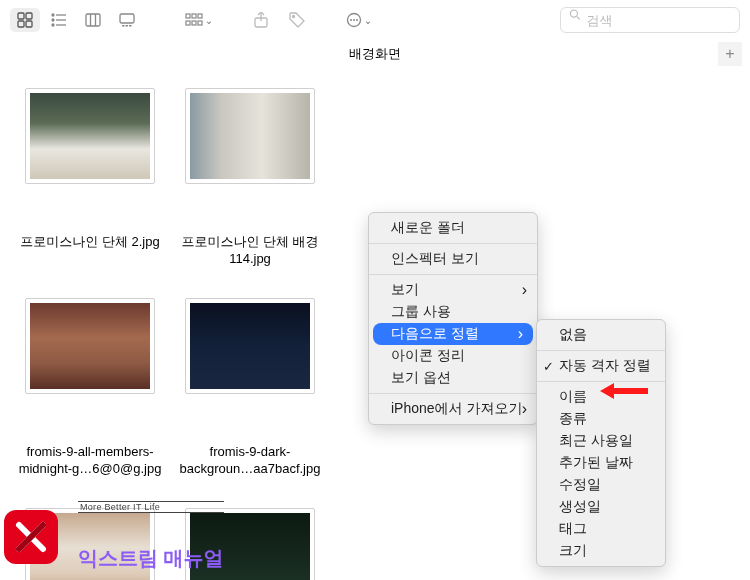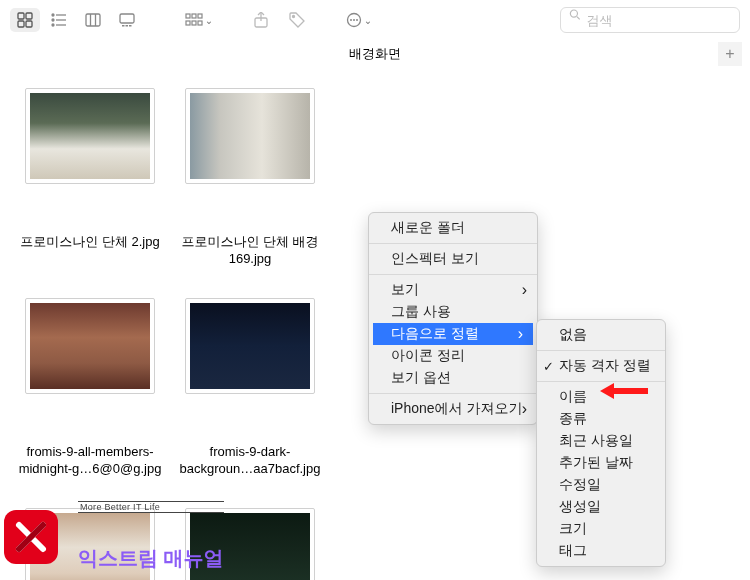--- a/index.html
+++ b/index.html
@@ -108,21 +108,21 @@
 }
 .menu1 { top: 200px; left: 368px; width: 170px; }
 .menu2 { top: 307px; left: 536px; width: 130px; }
 .menu-item {
   height: 22px;
   display: flex;
   align-items: center;
   padding: 0 10px 0 22px;
   position: relative;
 }
-.menu-item.highlight { background: #2f78ff; color: #fff; border-radius:0; margin:0 4px; padding-left:18px; }
+.menu-item.highlight { background: #2f78ff; color: #fff; border-radius:8px; margin:0 4px; padding-left:18px; }
 .menu-item.has-sub::after {
   content: "›";
   position: absolute; right: 10px;
   font-size: 16px;
 }
 .menu-sep { height: 1px; background: #d8d8d8; margin: 4px 0; }
 .menu-item .check {
   position: absolute; left: 6px;
   font-size: 13px;
 }
@@ -250,21 +250,21 @@
   <div class="file-item">
     <div class="thumb">
         <div class="thumb-inner" style="background:linear-gradient(180deg,#3a4a3f 0%,#5b6b55 35%,#e8e6de 65%,#cfc8b8 100%);"></div>
       </div>
     <div class="file-label">프로미스나인 단체 2.jpg</div>
   </div>
   <div class="file-item">
     <div class="thumb">
         <div class="thumb-inner" style="background:linear-gradient(90deg,#8a9aa2 0%,#c7c6bf 25%,#e6e3da 60%,#b7b4aa 100%);"></div>
       </div>
-    <div class="file-label">프로미스나인 단체 배경 169.jpg</div>
+    <div class="file-label">프로미스나인 단체 배경 114.jpg</div>
   </div>
   <div style="width:100%"></div>
   <div class="file-item">
     <div class="thumb">
         <div class="thumb-inner" style="background:linear-gradient(180deg,#6d3a2f 0%,#a46a4f 40%,#8e5a44 70%,#5a2f25 100%);"></div>
       </div>
     <div class="file-label">fromis-9-all-members-midnight-g…6@0@g.jpg</div>
   </div>
   <div class="file-item">
     <div class="thumb">
@@ -339,24 +339,24 @@
   <div class="menu-item">
       <span>추가된 날짜</span>
     </div>
   <div class="menu-item">
       <span>수정일</span>
     </div>
   <div class="menu-item">
       <span>생성일</span>
     </div>
   <div class="menu-item">
+      <span>태그</span>
+    </div>
+  <div class="menu-item">
       <span>크기</span>
-    </div>
-  <div class="menu-item">
-      <span>태그</span>
     </div>
 </div>
 
 <div class="arrow">
   <svg width="48" height="20" viewBox="0 0 48 20">
       <path d="M48 10 H12" stroke="#ff1a1a" stroke-width="6" fill="none"></path>
       <path d="M14 2 L0 10 L14 18 Z" fill="#ff1a1a"></path>
     </svg>
 </div>
 

